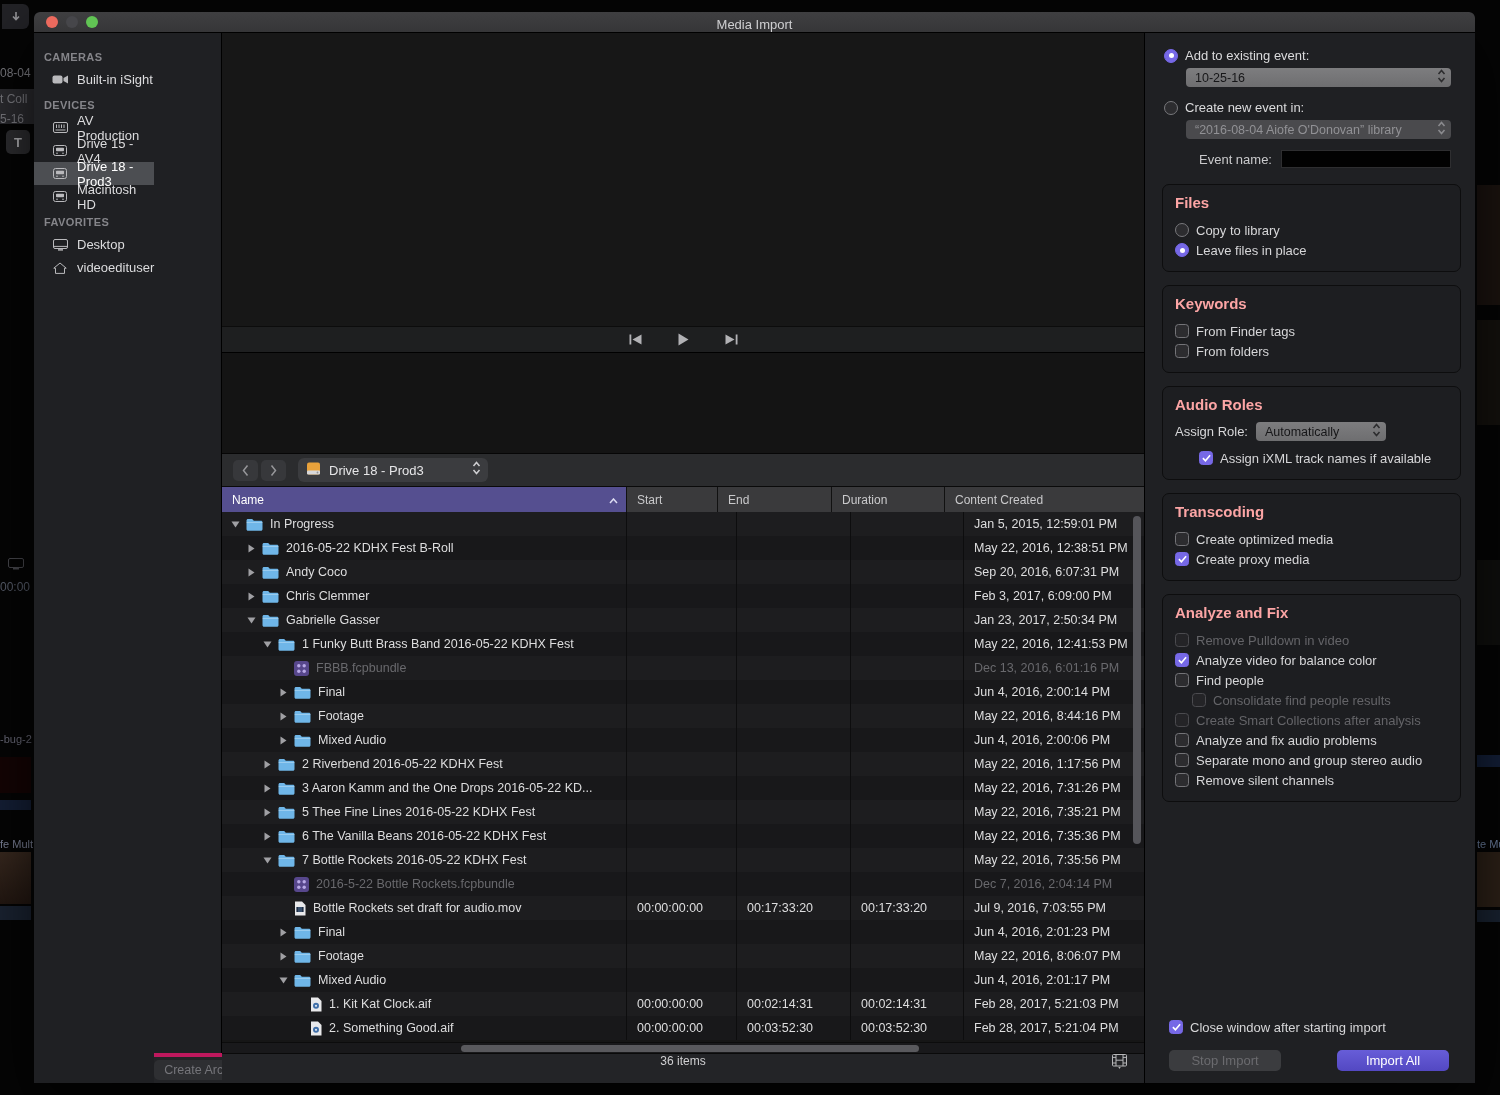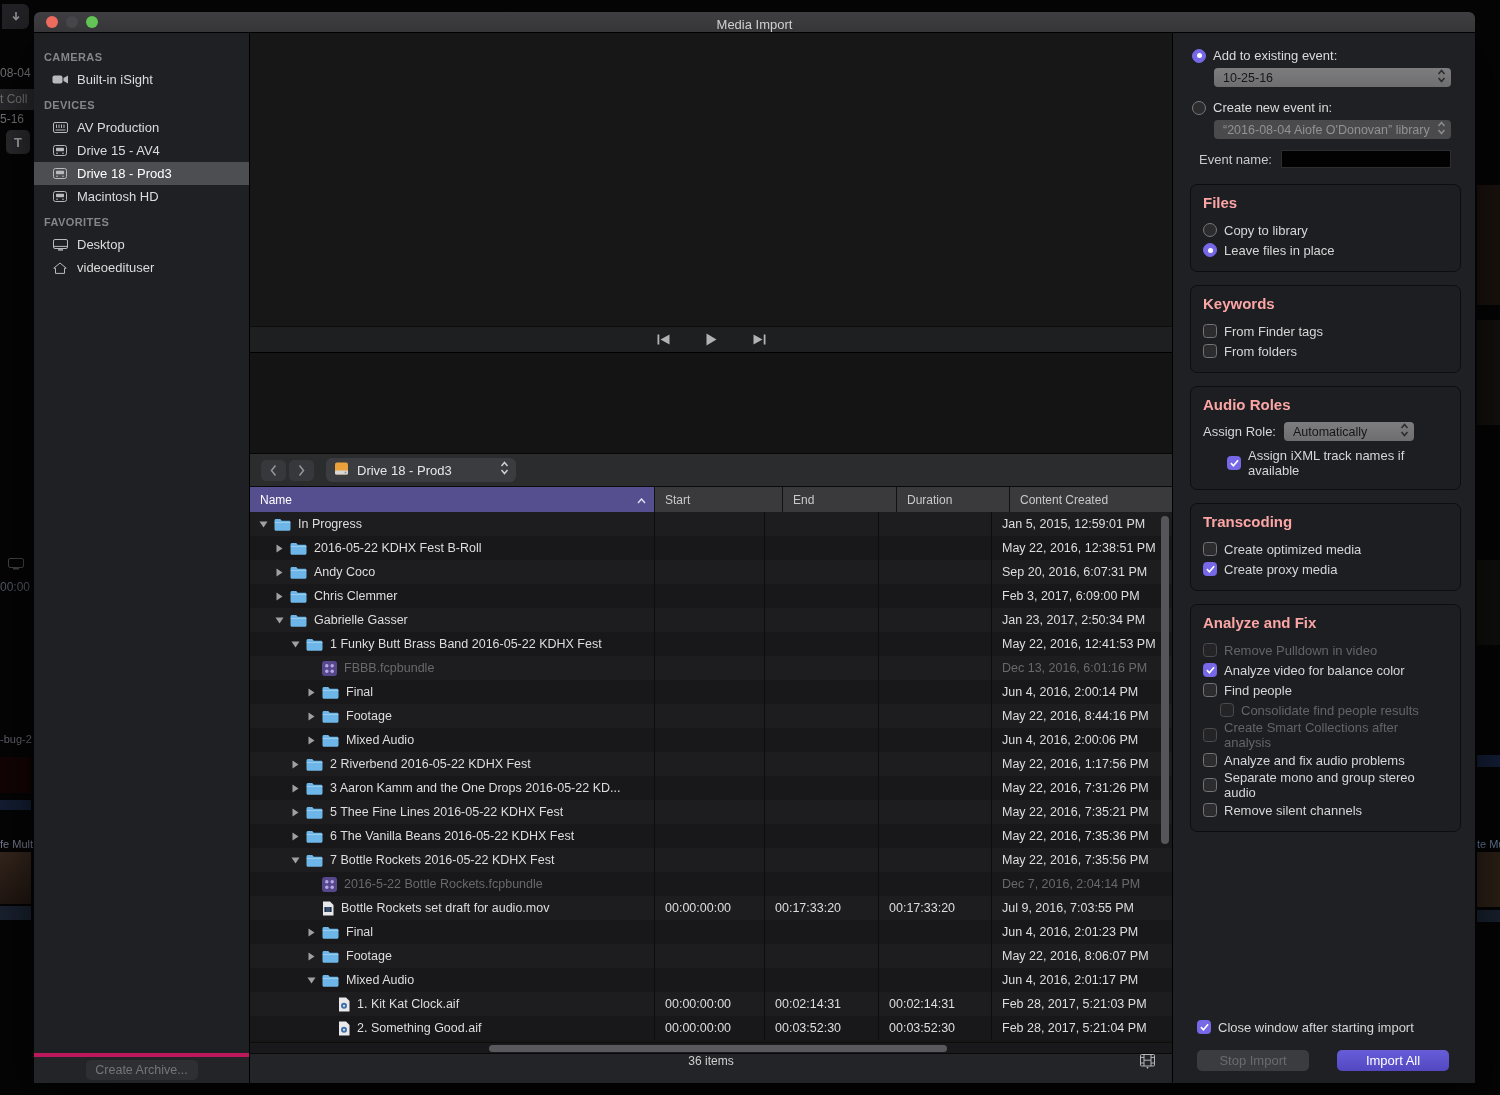--- a/index.html
+++ b/index.html
@@ -4,21 +4,21 @@
 <style>
   * { margin:0; padding:0; box-sizing:border-box; }
   html,body { width:1500px; height:1095px; }
   body { background:#050505; font-family:"Liberation Sans", sans-serif; position:relative; overflow:hidden; color:#ddd; }
 
   
   .frag { position:absolute; font-size:12px; color:#7e7e84; white-space:nowrap; overflow:hidden; }
   .bg-dl-btn { position:absolute; left:2px; top:4px; width:27px; height:25px; background:#232327; border-radius:0 6px 6px 0; display:flex; align-items:center; justify-content:center; }
   .bg-t-icon { position:absolute; left:6px; top:130px; width:24px; height:24px; background:#2e2e31; border-radius:5px; color:#b4b4b8; font-weight:bold; font-size:13px; display:flex; align-items:center; justify-content:center; }
   .f-0804 { left:0; top:66px; width:33px; }
-  .f-coll { left:0; top:89px; width:34px; background:#2c2c30; height:21px; line-height:21px; }
+  .f-coll { left:0; top:89px; width:34px; background:#2c2c30; height:35px; line-height:21px; }
   .f-516  { left:0; top:112px; width:33px; }
   .f-0000 { left:0; top:580px; width:33px; font-size:12px; color:#5c6270; }
   .f-bug  { left:0; top:733px; width:33px; font-size:11px; color:#6d6d7c; }
   .f-femult { left:0; top:838px; width:33px; font-size:11px; color:#8389a0; }
   .f-temu { left:1477px; top:838px; width:23px; font-size:11px; color:#7286a8; }
   .bg-monitor { position:absolute; left:8px; top:556px; }
   .bgthumb { position:absolute; }
   .t-red   { left:0; top:757px; width:31px; height:36px; background:#150404; }
   .t-blue  { left:0; top:800px; width:31px; height:10px; background:#152038; }
   .t-woman { left:0; top:852px; width:31px; height:52px; background:linear-gradient(#3a2a20,#241812); }
@@ -34,21 +34,21 @@
   .window { position:absolute; left:34px; top:12px; width:1441px; height:1071px; background:#1f2023; border-radius:6px 6px 0 0; overflow:hidden; display:flex; flex-direction:column; box-shadow:0 25px 70px rgba(0,0,0,.8); }
   .titlebar { height:21px; flex:none; background:linear-gradient(#3f3f41,#363638); border-bottom:1px solid #000; display:flex; align-items:flex-end; position:relative; border-radius:6px 6px 0 0; }
   .lights { position:absolute; left:12px; top:0; bottom:0; display:flex; align-items:center; gap:8px; }
   .light { width:12px; height:12px; border-radius:50%; }
   .l-red { background:#ec6a5e; } .l-mid { background:#46464a; } .l-green { background:#61c454; }
   .wtitle { flex:1; text-align:center; font-size:13px; color:#cfcfd1; }
 
   .main { flex:1; display:flex; min-height:0; }
 
   
-  .sidebar { width:216px; flex:none; background:#1f2023; border-right:1px solid #000; display:flex; flex-direction:column; padding-top:10px; }
+  .sidebar { width:188px; flex:none; background:#1f2023; border-right:1px solid #000; display:flex; flex-direction:row; padding-top:10px; }
   .sb-header { font-size:11px; font-weight:bold; color:#85858a; letter-spacing:.4px; padding:8px 0 5px 10px; }
   .sb-item { height:23px; display:flex; align-items:center; padding-left:17px; gap:8px; font-size:13px; color:#dcdcde; }
   .sb-item.selected { background:#4c4e52; color:#fff; }
   .sb-icon { width:18px; display:flex; justify-content:center; flex:none; }
   .sb-footer { margin-top:auto; height:30px; flex:none; background:#232427; border-top:4px solid #be185d; display:flex; align-items:center; justify-content:center; }
   .archive-btn { width:112px; height:20px; background:#2e2f32; border-radius:5px; font-size:12.5px; color:#75757a; display:flex; align-items:center; justify-content:center; }
 
   
   .center { width:923px; flex:none; display:flex; flex-direction:column; background:#161616; border-right:1px solid #000; }
   .viewer { height:293px; flex:none; background:#171717; }
@@ -57,21 +57,21 @@
   .strip { height:100px; flex:none; background:#141414; }
   .pathbar { height:34px; flex:none; background:#2b2c2e; border-top:1px solid #060606; border-bottom:1px solid #0a0a0a; display:flex; align-items:center; padding-left:11px; gap:12px; }
   .navbtns { display:flex; gap:3px; }
   .navbtn { width:25px; height:21px; background:#37383b; border-radius:5px; display:flex; align-items:center; justify-content:center; }
   .device-select { width:190px; height:24px; background:#3b3c3f; border-radius:6px; display:flex; align-items:center; gap:8px; padding:0 7px 0 8px; }
   .device-select .sel-label { flex:1; font-size:13px; color:#e6e6e8; }
 
   .table-header { height:25px; flex:none; display:flex; background:#3a3a3c; font-size:12px; color:#c9c9cb; }
   .th { display:flex; align-items:center; padding-left:10px; border-right:1px solid #111; }
   .th-name { width:405px; background:#554f90; color:#fff; justify-content:space-between; padding-right:8px; }
-  .th-start { width:128px; } .th-end { width:114px; } .th-dur { width:113px; }
+  .th-start { width:91px; } .th-end { width:114px; } .th-dur { width:113px; }
   .th-created { flex:1; border-right:none; }
 
   .table-body { flex:1; position:relative; overflow:hidden; background:#161616; }
   .trow { height:24px; display:flex; font-size:12.5px; color:#dededf; }
   .trow:nth-child(odd) { background:#1d1d1f; }
   .trow:nth-child(even) { background:#18181a; }
   .td { display:flex; align-items:center; overflow:hidden; white-space:nowrap; border-right:1px solid #0d0d0e; }
   .td-name { width:405px; gap:5px; }
   .td-start { width:110px; padding-left:10px; } .td-end { width:114px; padding-left:10px; } .td-dur { width:113px; padding-left:10px; }
   .td-created { flex:1; padding-left:10px; border-right:none; }

